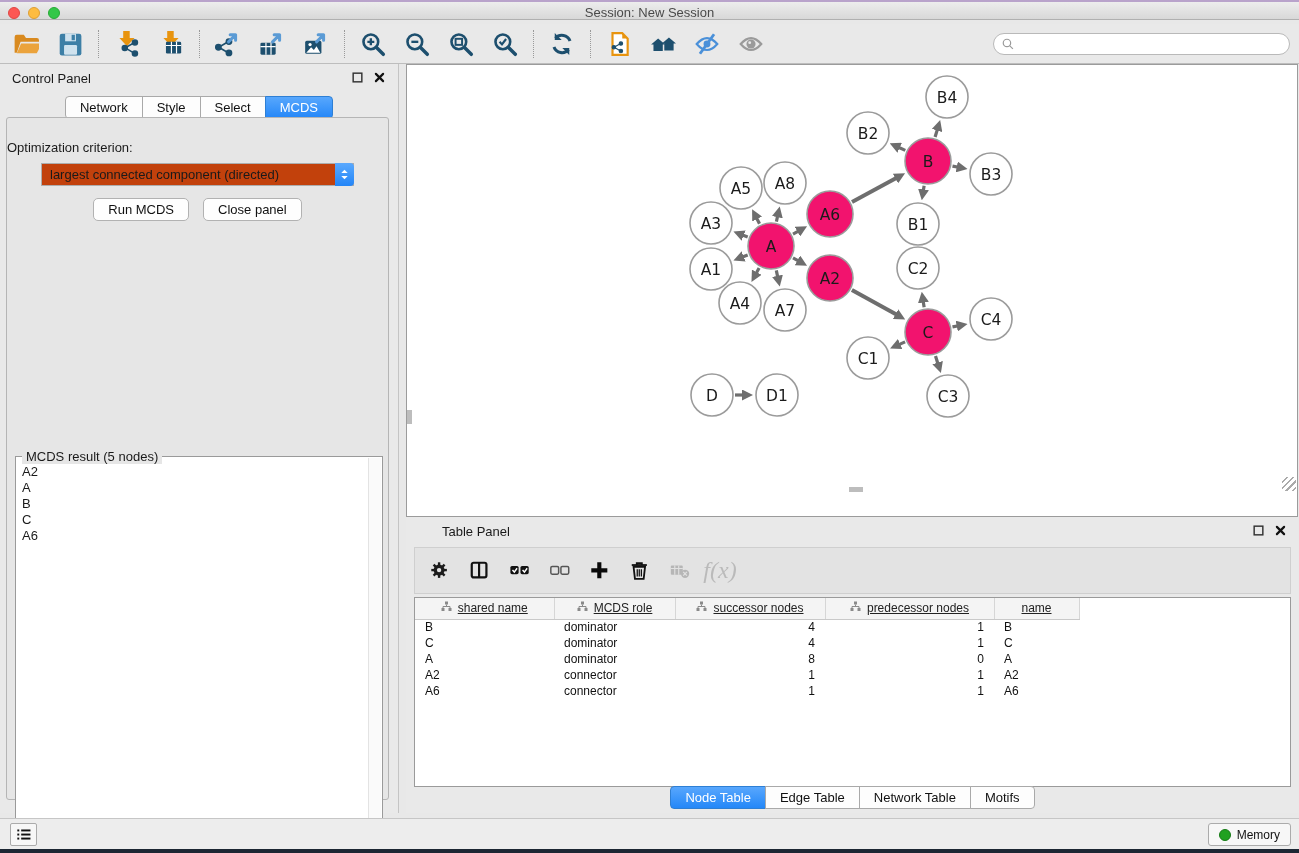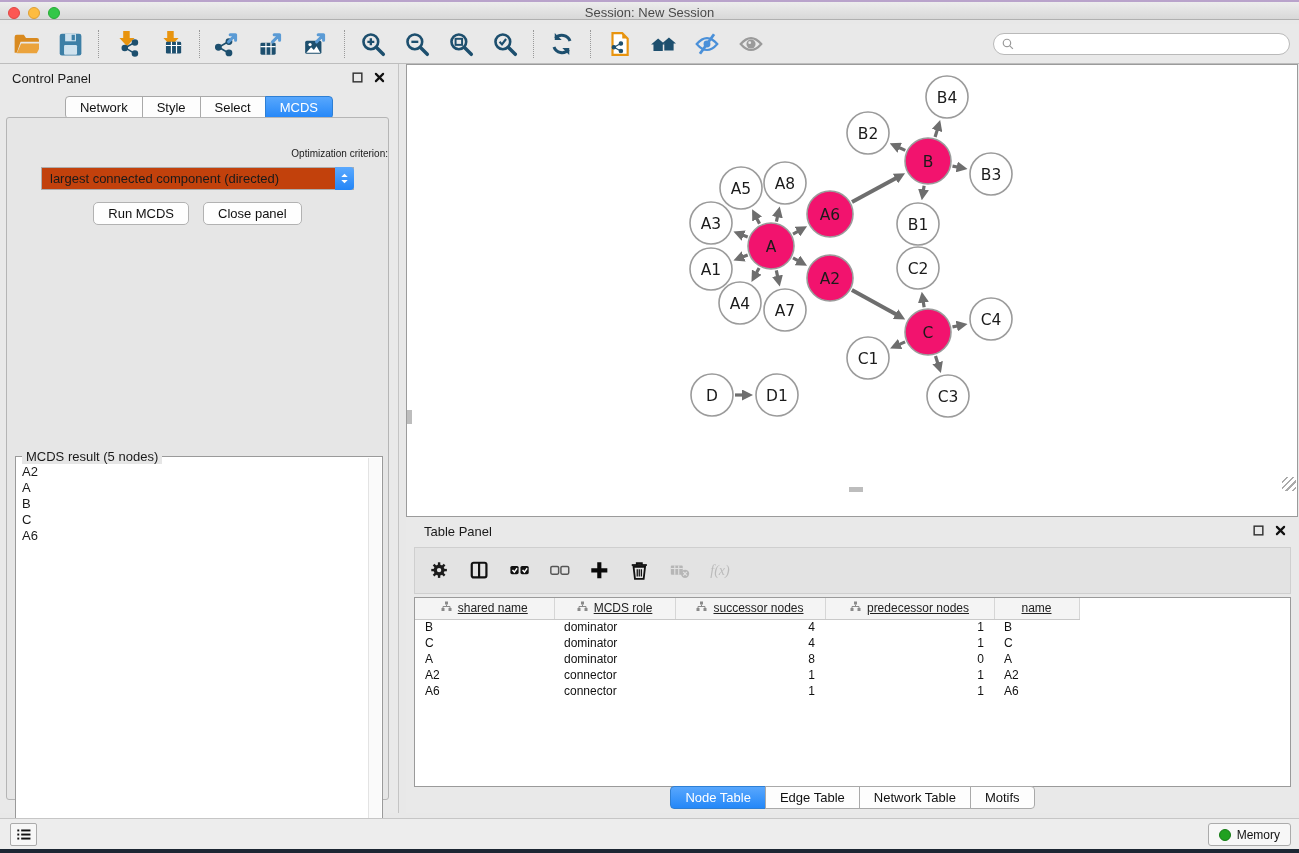--- a/index.html
+++ b/index.html
@@ -67,21 +67,21 @@
   }
   .seg-tab:first-child { border-radius:4px 0 0 4px; margin-left:0; }
   .seg-tab:last-child { border-radius:0 4px 4px 0; }
   .seg-tab.selected {
     background:linear-gradient(#58a7fd,#2487f8); color:#fff; border-color:#2e7fd4;
   }
   .cp-content {
     position:absolute; left:6px; right:9px; top:53px; bottom:13px;
     border:1px solid #b5b5b5; border-radius:3px; background:#e6e6e6;
   }
-  .opt-label { text-align:right; margin-top:30px; font-size:10px; }
+  .opt-label { text-align:left; margin-top:22px; font-size:13px; }
   .dropdown {
     position:relative; margin:8px auto 0 auto; width:313px; height:23px;
     background:#c2410c; border:1px solid #adadad; border-radius:0;
     display:flex; align-items:center;
   }
   .dropdown-value { font-size:13px; padding-left:8px; flex:1; white-space:nowrap; overflow:hidden; }
   .dropdown-stepper {
     width:19px; height:23px; margin-right:-1px; border-radius:0 4px 4px 0;
     background:linear-gradient(#5aa9fe,#2385f7);
     display:flex; flex-direction:column; align-items:center; justify-content:center; gap:1px;
@@ -122,30 +122,30 @@
   .htick { position:absolute; bottom:0; left:442px; width:14px; height:5px; background:#bdbdbd; }
   .resize-grip {
     position:absolute; right:1px; bottom:1px; width:14px; height:14px;
     background:repeating-linear-gradient(135deg, transparent 0 3px, #aaa 3px 4.5px);
   }
   
   .table-panel {
     position:absolute; left:406px; top:517px; width:893px; height:296px;
     background:#e9e9e9;
   }
-  .table-panel .panel-title { left:18px; }
+  .table-panel .panel-title { left:36px; }
   .tp-toolbar {
     position:absolute; left:8px; right:8px; top:30px; height:47px;
     background:#e3e3e3; border:1px solid #cfcfcf;
     display:flex; align-items:center; padding-left:10px; gap:10px;
   }
   .tp-icon { width:30px; height:30px; display:flex; align-items:center; justify-content:center; }
   .tp-icon svg { width:22px; height:22px; }
   .tp-icon.disabled { opacity:.55; }
-  .fx-label { font-family:"Liberation Serif", serif; font-style:italic; font-size:14px; color:#9a9a9a; }
+  .fx-label { font-family:"Liberation Serif", serif; font-style:italic; font-size:24px; color:#9a9a9a; }
   .data-table {
     position:absolute; left:8px; right:8px; top:80px; height:190px;
     background:#fff; border:1px solid #9a9a9a; overflow:hidden;
   }
   table.grid { border-collapse:collapse; table-layout:fixed; }
   .grid th {
     height:21px; background:#f4f4f4; border-bottom:1px solid #c9c9c9; border-right:1px solid #d6d6d6;
     font-size:12px; font-weight:normal; color:#222; position:relative; padding:0 4px;
   }
   .grid th .th-inner { display:flex; align-items:center; justify-content:center; gap:6px;text-decoration:underline; }

